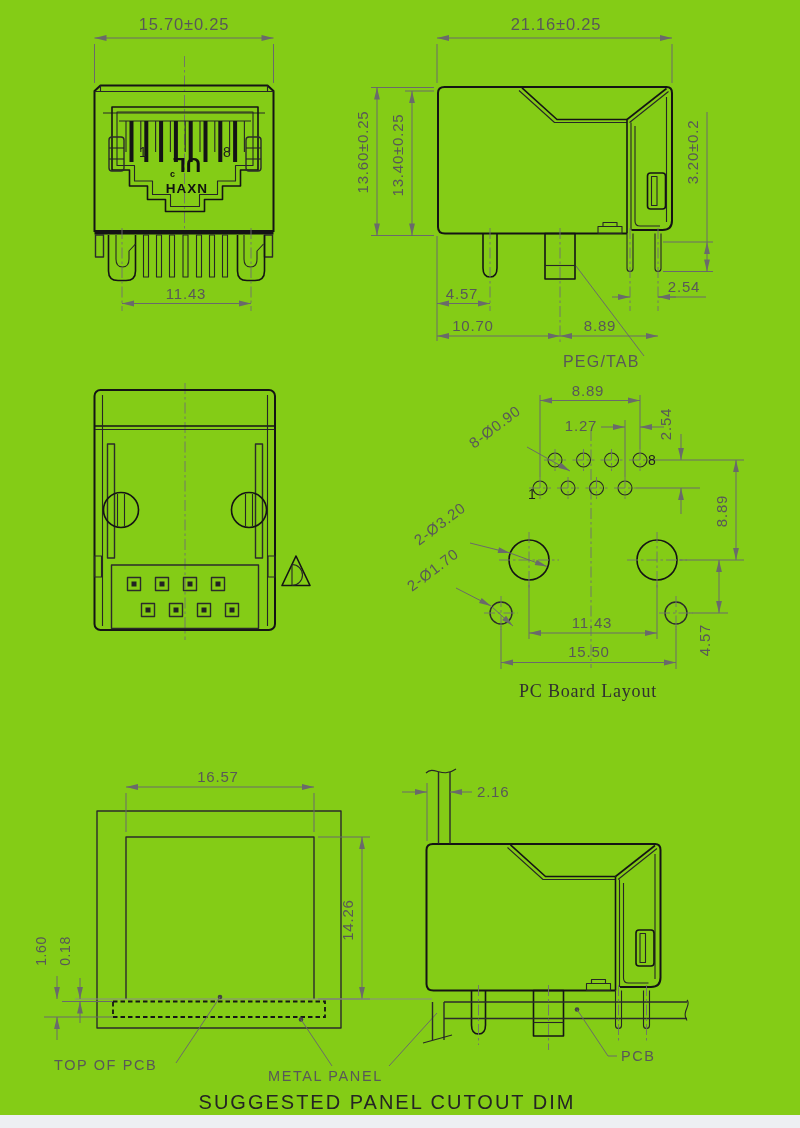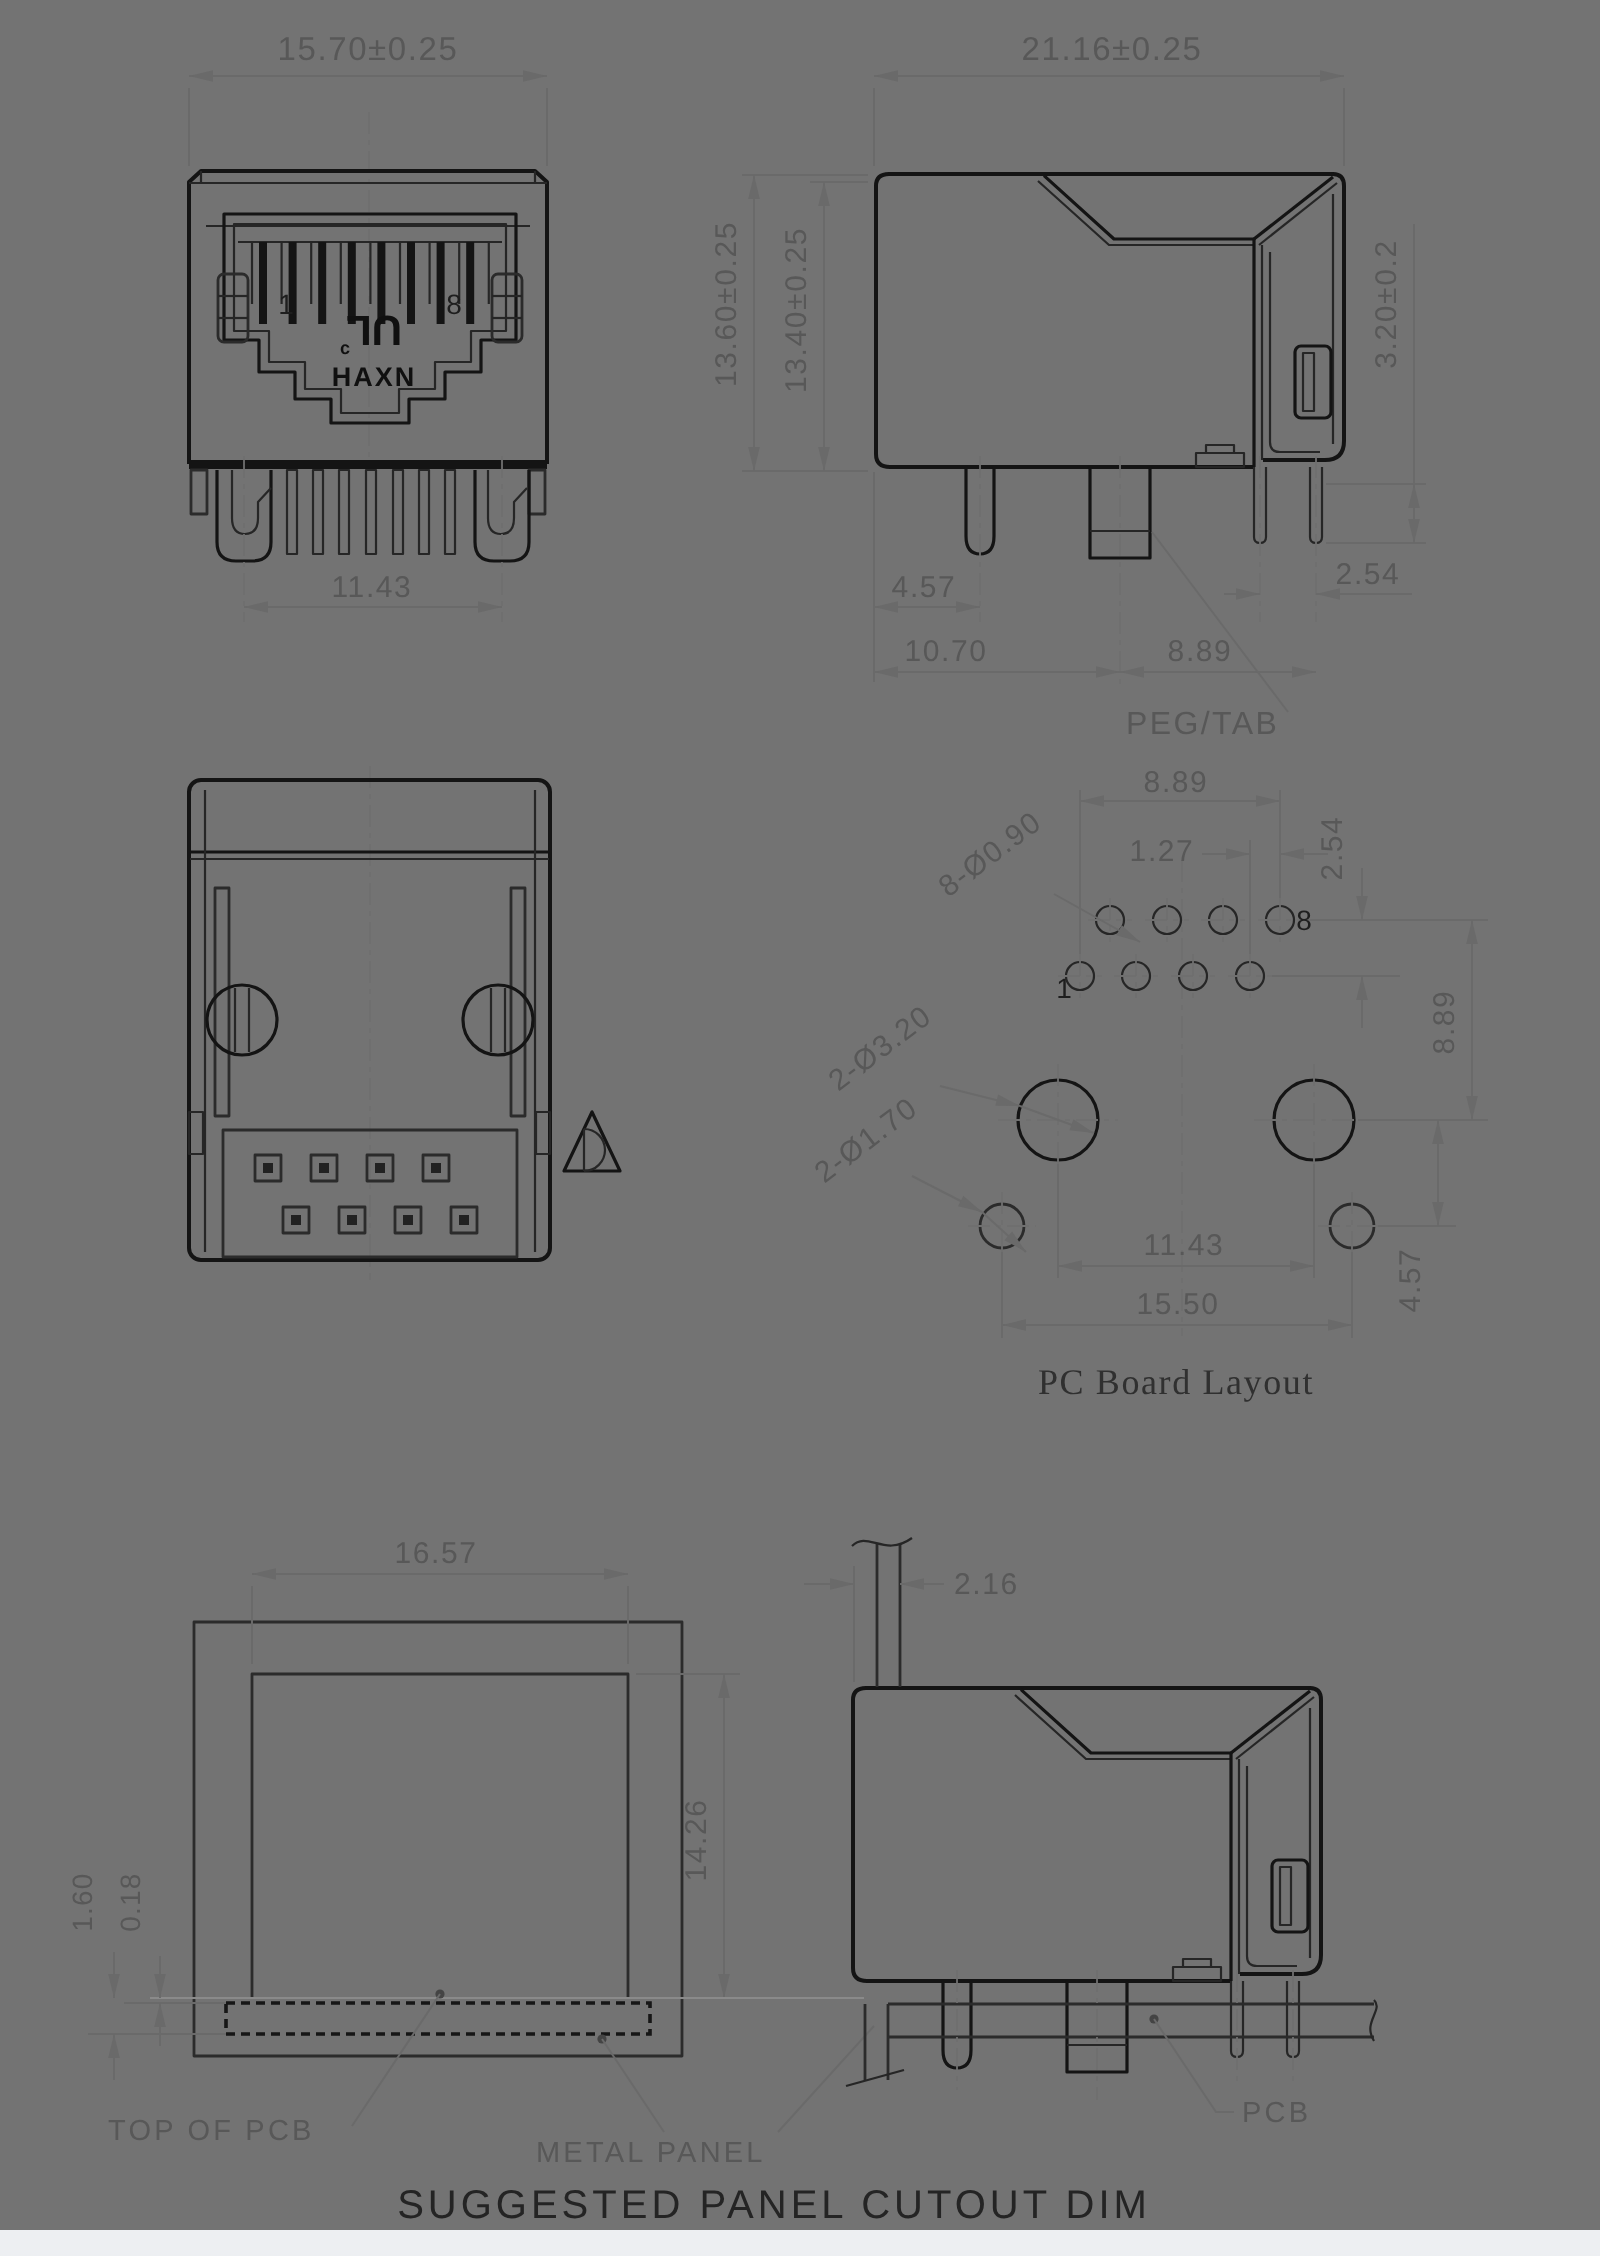--- a/index.html
+++ b/index.html
@@ -1,16 +1,16 @@
 <!DOCTYPE html>
 <html><head>
 <meta charset="utf-8">
 <style>
   html,body{margin:0;padding:0;background:#fff;}
-  .stage{width:800px;height:1128px;position:relative;background:#737373;font-family:"Liberation Sans",sans-serif;}
+  .stage{width:800px;height:1128px;position:relative;background:#84cc16;font-family:"Liberation Sans",sans-serif;}
   svg{display:block;}
   .s2 {stroke:#141414;stroke-width:2;fill:none;stroke-linejoin:round;}
   .s16{stroke:#141414;stroke-width:1.6;fill:none;stroke-linejoin:round;}
   .s14{stroke:#2b2b2b;stroke-width:1.4;fill:none;stroke-linejoin:round;}
   .s12{stroke:#262626;stroke-width:1.1;fill:none;stroke-linejoin:round;}
   .dim{stroke:#6a6a6a;stroke-width:1;fill:none;}
   .cl {stroke:#6f6f6f;stroke-width:0.9;fill:none;stroke-dasharray:11 3 2.5 3;}
   .dsh{stroke:#161616;stroke-width:1.8;fill:none;stroke-dasharray:4.5 3;}
   .pcbln{stroke:#8a8a8a;stroke-width:1.1;fill:none;}
   text{font-family:"Liberation Sans",sans-serif;}

